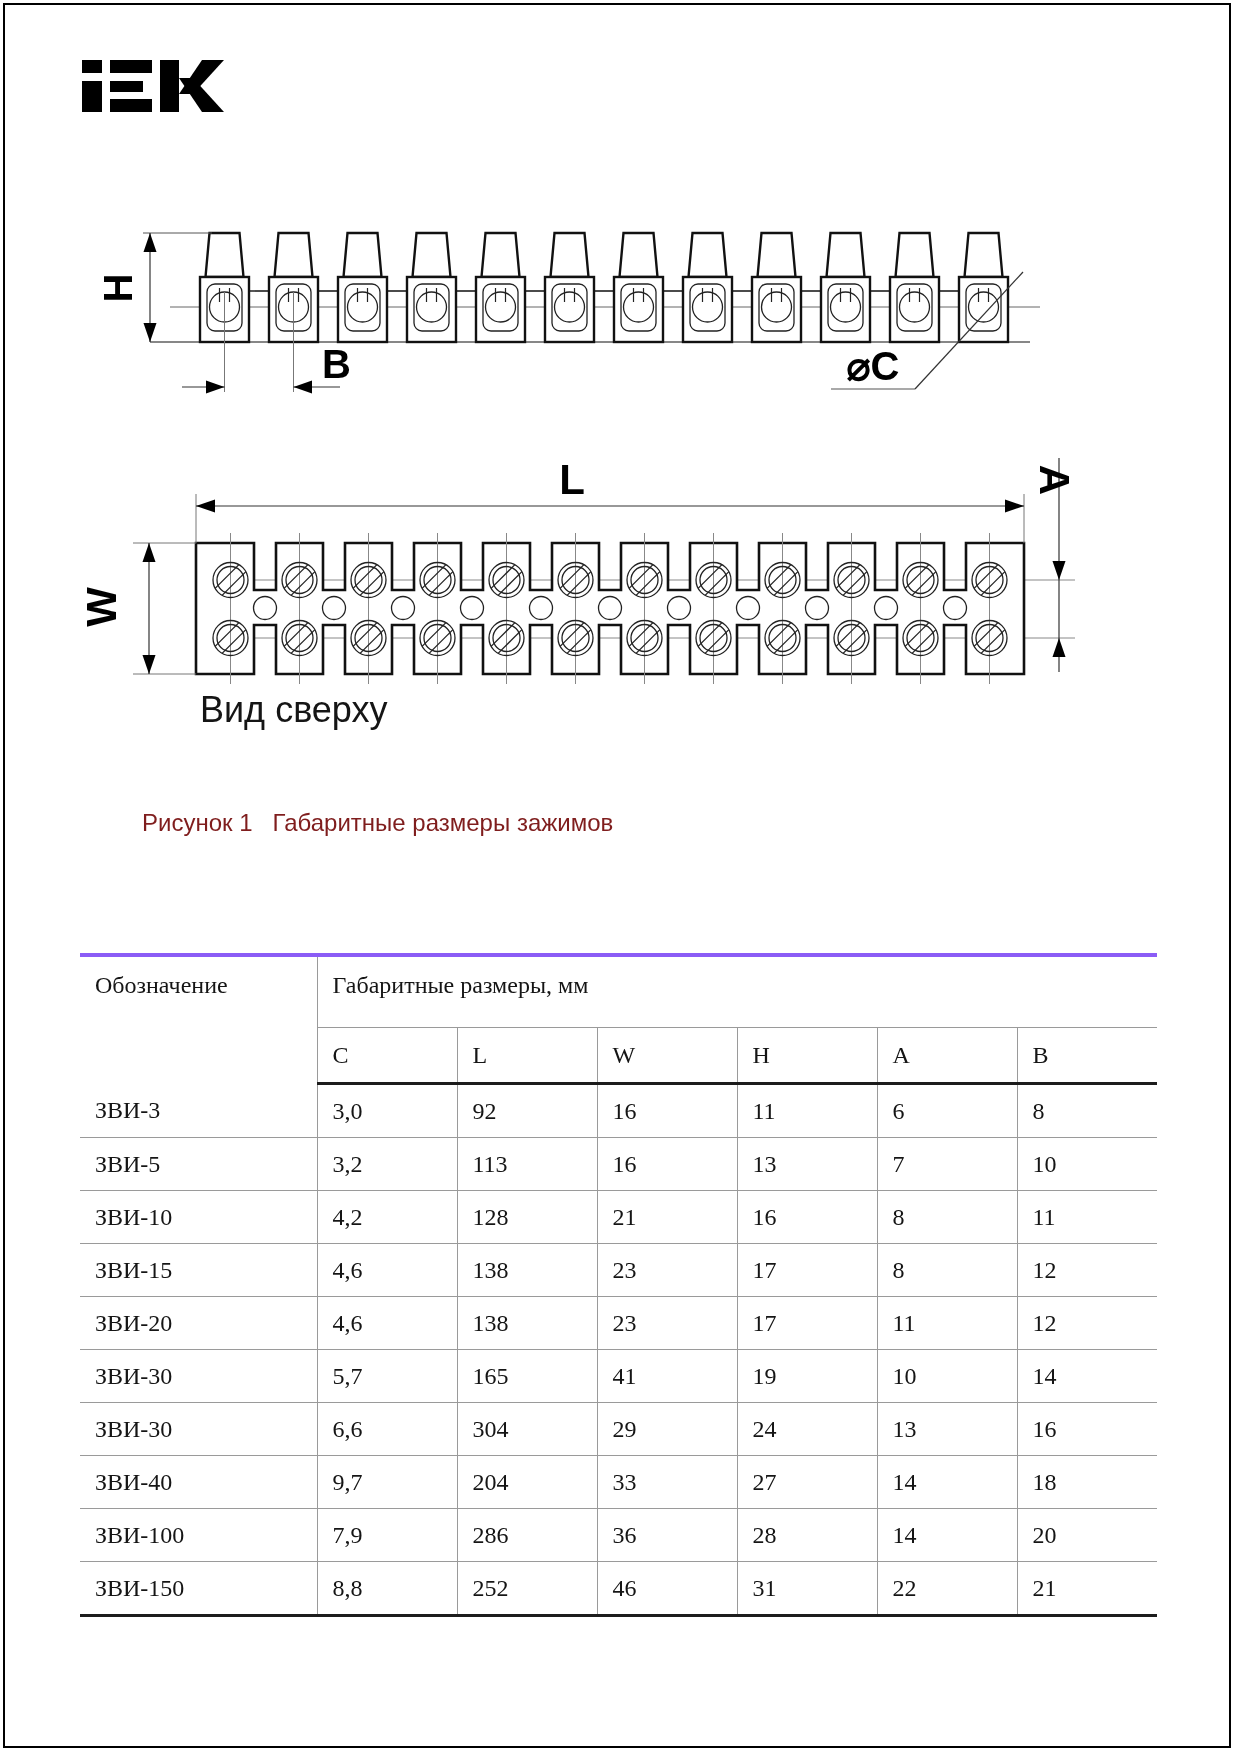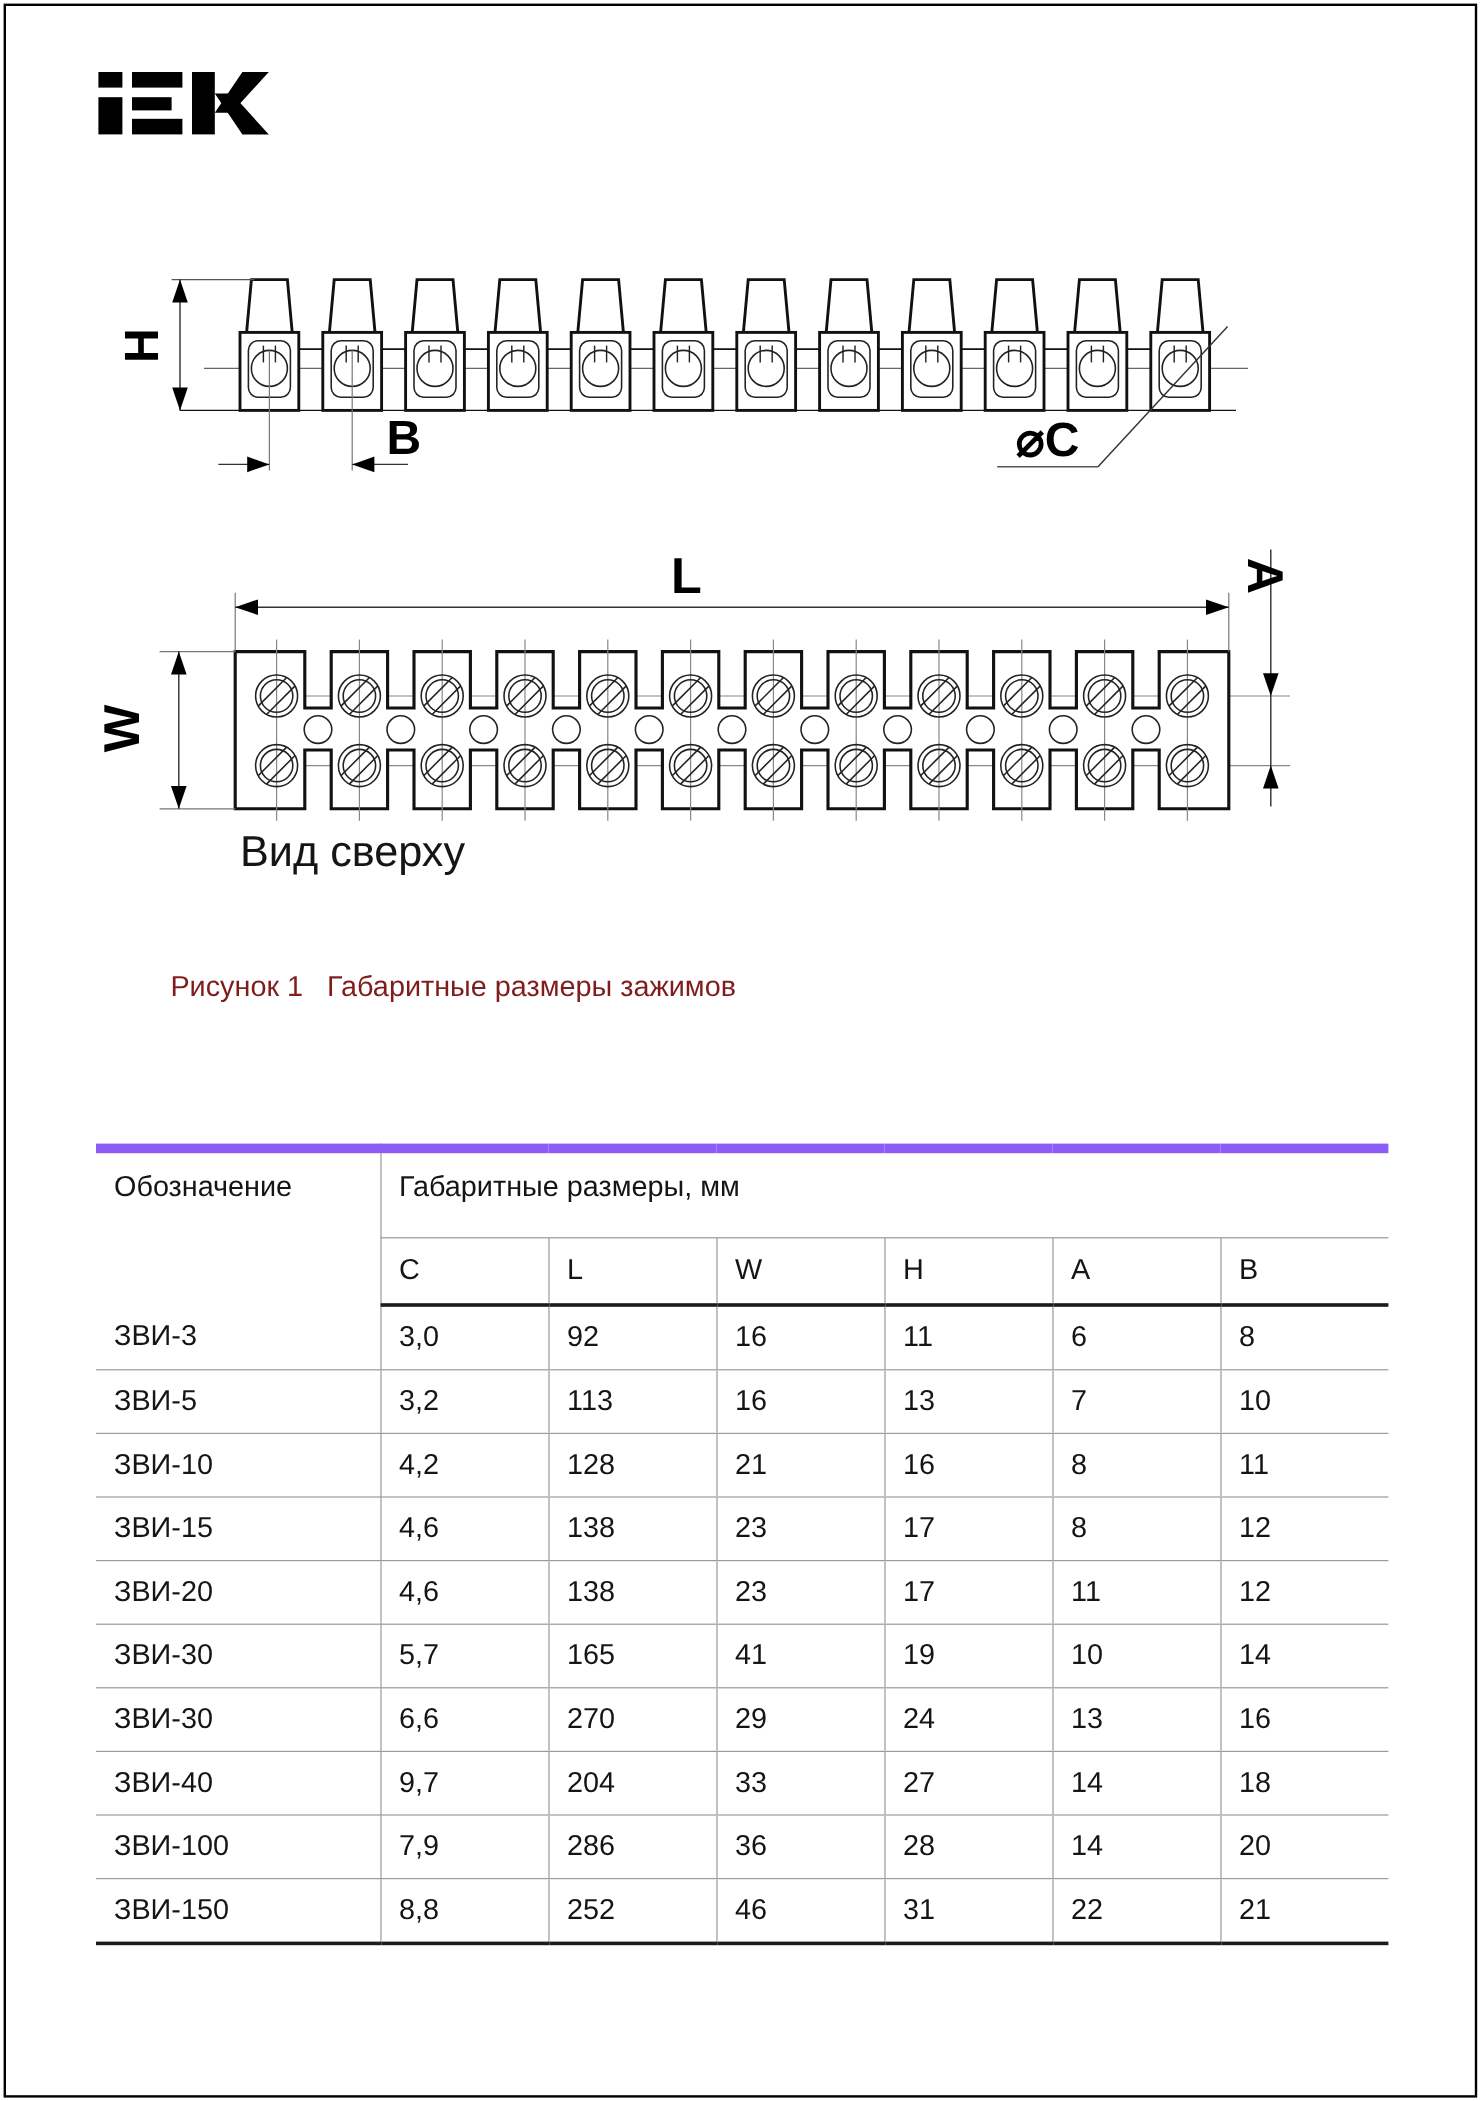--- a/index.html
+++ b/index.html
@@ -11,21 +11,21 @@
   .figure-caption{position:absolute;left:142px;top:809px;font-size:24px;
         white-space:pre;color:#7f1d1d;}
   .dim-table{position:absolute;left:80px;top:953px;width:1077px;
         border-collapse:collapse;table-layout:fixed;font-size:24px;color:#151515;}
   .dim-table td,.dim-table th{font-weight:400;text-align:left;padding:0 0 0 15px;
         vertical-align:middle;overflow:hidden;white-space:nowrap;}
   .dim-table .hrow1 th{height:55px;vertical-align:top;padding-top:15px;}
   .dim-table .hrow2 th{height:54px;}
   .dim-table .drow td{height:52px;}
   
-  .dim-table{border-top:8px solid #8b5cf6;}
+  .dim-table{border-top:4px solid #8b5cf6;font-family:Liberation Serif, serif;}
   .dim-table .hrow1 th.group{border-bottom:1px solid #9a9a9a;border-left:1px solid #9a9a9a;margin-top:44px;}
   .dim-table .hrow2 th{border-bottom:3px solid #1c1c1c;border-left:1px solid #9a9a9a;}
   .dim-table .desig{border-right:1px solid #9a9a9a;}
   .dim-table .drow td{border-bottom:1px solid #9a9a9a;}
   .dim-table .drow td + td{border-left:1px solid #9a9a9a;}
   .dim-table .drow:last-child td{border-bottom:3px solid #1c1c1c;}
 </style>
 </head>
 <body>
 
@@ -263,21 +263,21 @@
       <td>5,7</td>
       <td>165</td>
       <td>41</td>
       <td>19</td>
       <td>10</td>
       <td>14</td>
     </tr>
     <tr class="drow">
       <td class="desig">ЗВИ-30</td>
       <td>6,6</td>
-      <td>270</td>
+      <td>304</td>
       <td>29</td>
       <td>24</td>
       <td>13</td>
       <td>16</td>
     </tr>
     <tr class="drow">
       <td class="desig">ЗВИ-40</td>
       <td>9,7</td>
       <td>204</td>
       <td>33</td>

